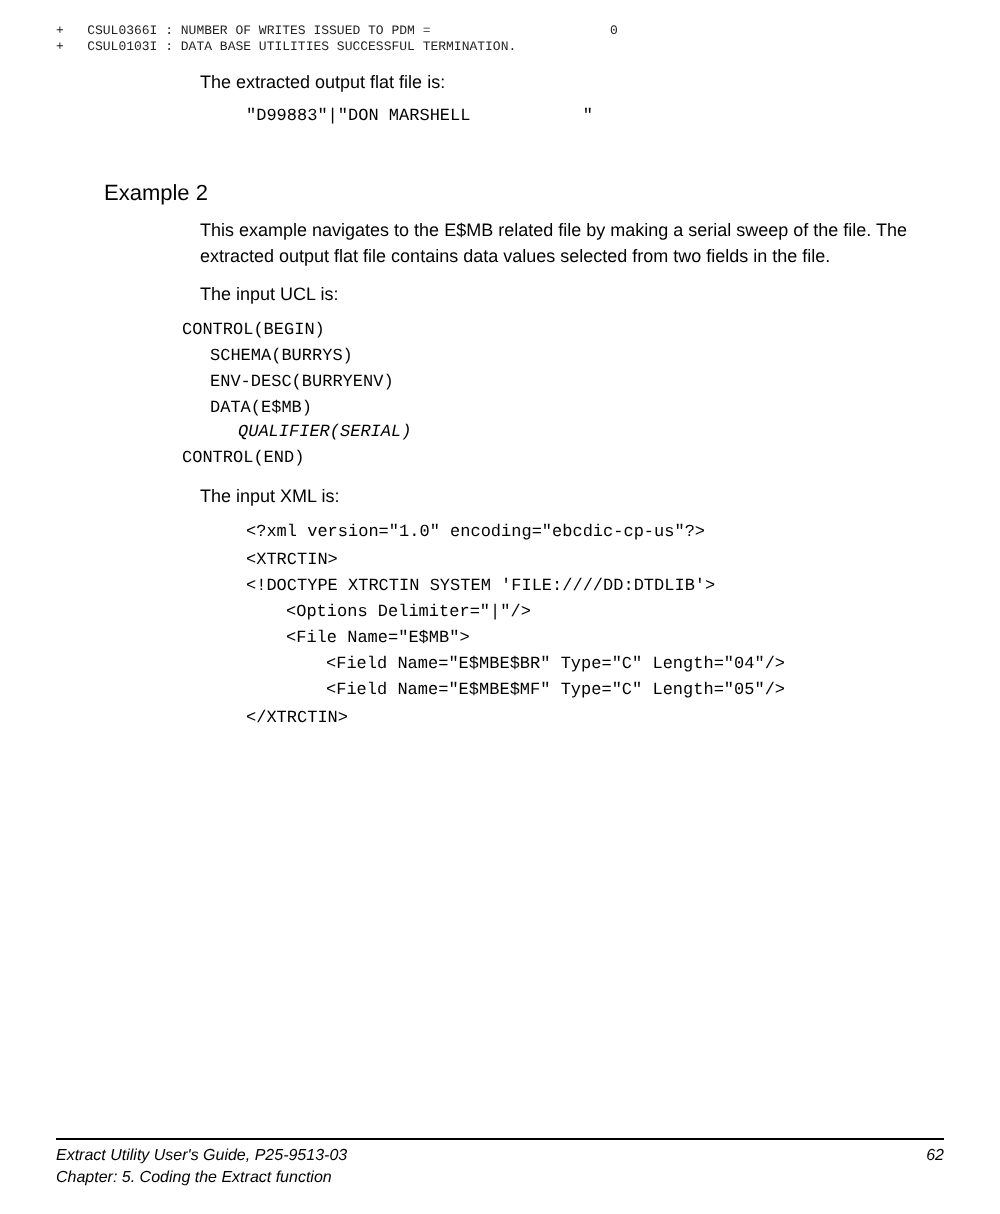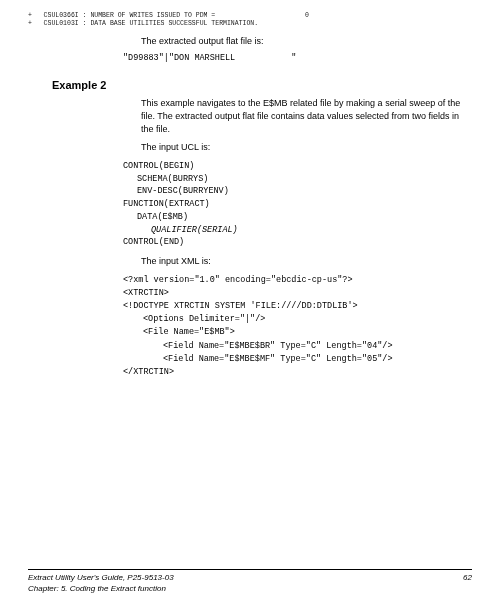--- a/index.html
+++ b/index.html
@@ -15,42 +15,42 @@
     }
     .log-line {
       font-family: "Courier New", monospace;
       font-size: 6.5px;
       color: #222;
       white-space: pre;
       line-height: 1.3;
     }
     .para {
       font-size: 9px;
-      margin-left: 113px;
+      margin-left: 72px;
       margin-top: 6px;
       line-height: 1.4;
     }
     .para-mono {
       font-family: "Courier New", monospace;
       font-size: 8.5px;
       margin-left: 95px;
       margin-top: 6px;
       white-space: pre;
     }
     h3.example {
       font-size: 11px;
-      font-weight: bold;
+      font-weight: normal;
       font-family: Verdana, Arial, sans-serif;
-      margin-top: 16px;
+      margin-top: 28px;
       margin-left: 24px;
     }
     .ucl-block {
       font-family: "Courier New", monospace;
       font-size: 8.5px;
-      margin-left: 95px;
+      margin-left: 63px;
       margin-top: 6px;
       line-height: 1.5;
     }
     .ucl-block .i1 { margin-left: 14px; }
     .ucl-block .i2 { margin-left: 28px; font-style: italic; }
     .xml-block {
       font-family: "Courier New", monospace;
       font-size: 8.5px;
       margin-left: 95px;
       margin-top: 6px;
@@ -84,21 +84,20 @@
 
 <h3 class="example">Example 2</h3>
 
 <div class="para">This example navigates to the E$MB related file by making a serial sweep of the file.  The extracted output flat file contains data values selected from two fields in the file.</div>
 
 <div class="para">The input UCL is:</div>
 <div class="ucl-block">
   <div>CONTROL(BEGIN)</div>
   <div class="i1">SCHEMA(BURRYS)</div>
   <div class="i1">ENV-DESC(BURRYENV)</div>
-  <div>FUNCTION(EXTRACT)</div>
   <div class="i1">DATA(E$MB)</div>
   <div class="i2">QUALIFIER(SERIAL)</div>
   <div>CONTROL(END)</div>
 </div>
 
 <div class="para">The input XML is:</div>
 <div class="xml-block">
   <div>&lt;?xml version="1.0" encoding="ebcdic-cp-us"?&gt;</div>
   <div>&lt;XTRCTIN&gt;</div>
   <div>&lt;!DOCTYPE XTRCTIN SYSTEM 'FILE:////DD:DTDLIB'&gt;</div>

